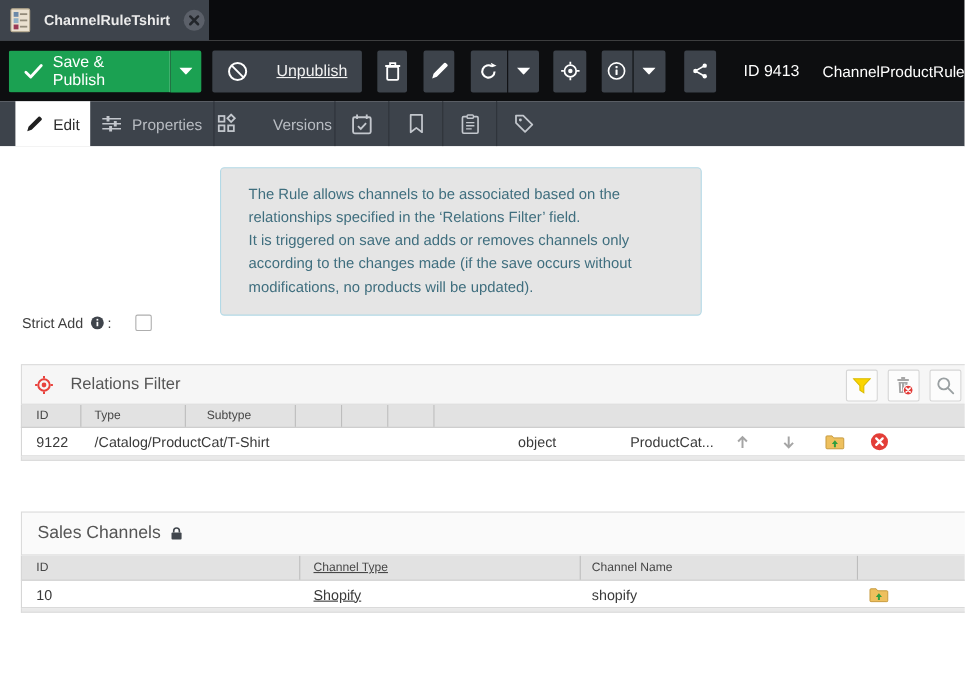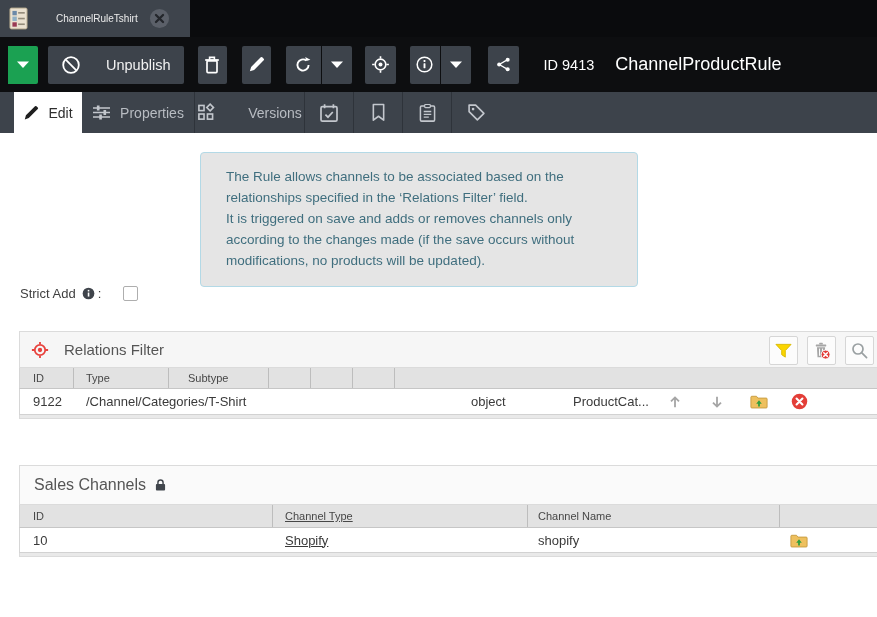--- a/index.html
+++ b/index.html
@@ -2,41 +2,41 @@
 <html><head>
 <meta charset="utf-8">
 <style>
   * { margin:0; padding:0; box-sizing:border-box; }
   html,body { width:877px; height:617px; }
   body { font-family:"Liberation Sans","DejaVu Sans",sans-serif; background:#fff; overflow:hidden; }
 
   
   .titlebar { height:37px; background:#0a0b0d; display:flex; }
   .doc-tab { width:190px; height:37px; background:#3e444c; display:flex; align-items:center; padding:0 0 0 9px; }
-  .doc-tab .tab-label { color:#ebebeb; font-size:10px; margin-left:28px; white-space:nowrap; }
+  .doc-tab .tab-label { color:#ebebeb; font-size:13px; margin-left:12px; white-space:nowrap;font-weight:bold; }
   .tab-close { margin-left:11px; width:21px; height:21px; display:flex; align-items:center; justify-content:center; cursor:pointer; }
 
   
   .toolbar { height:55px; background:#0d0e10; display:flex; align-items:center; padding-left:8px; }
   .btn { display:flex; align-items:center; justify-content:center; height:38px; cursor:pointer; }
   .btn-green { background:#1ba152; color:#fff; }
   .save-main { padding:0 14px; border-radius:2px 0 0 2px; border-right:1px solid rgba(255,255,255,.45); gap:9px; font-size:14.5px; }
   .save-caret { width:30px; border-radius:0 2px 2px 0; }
   .btn-dark { background:#3d434b; color:#f2f2f2; border-radius:2px; }
-  .unpublish { margin-left:10px; padding:0 13px; gap:25px; font-size:14.5px; }
+  .unpublish { margin-left:10px; padding:0 13px; gap:25px; font-size:14.5px;text-decoration:underline; }
   .tb-trash { margin-left:14px; width:29px; }
   .tb-pencil { margin-left:15px; width:29px; }
   .tb-refresh { margin-left:15px; width:35px; border-radius:2px 0 0 2px; }
   .tb-caret1 { margin-left:1px; width:30px; border-radius:0 2px 2px 0; }
   .tb-target { margin-left:13px; width:31px; }
   .tb-info { margin-left:14px; width:30px; border-radius:2px 0 0 2px; }
   .tb-caret2 { margin-left:1px; width:30px; border-radius:0 2px 2px 0; }
   .tb-share { margin-left:17px; width:31px; }
   .tb-id { margin-left:25px; color:#ffffff; font-size:14.5px; white-space:nowrap; }
-  .tb-class { margin-left:21px; color:#ffffff; font-size:18px; white-space:nowrap; }
+  .tb-class { margin-left:21px; color:#ffffff; font-size:14px; white-space:nowrap; }
 
   
   .tabbar { height:41px; background:#3d434b; display:flex; padding-left:14px; }
   .tab { display:flex; align-items:center; justify-content:center; gap:9px; color:#b8bcc2; font-size:14px; cursor:pointer; height:41px; }
   .tab-active { background:#fff; color:#2e2e2e; width:68px; }
   .tab-properties { width:112px; }
   .tab-versions { width:110px; border-left:1px solid #2e333a;gap:32px; }
   .tab-iconic { width:49px; border-left:1px solid #2e333a; }
 
   
@@ -105,20 +105,28 @@
     <span class="tab-close">
       <svg width="21" height="21" viewBox="0 0 22 22">
           <circle cx="11" cy="11" r="10" fill="#5b6069"></circle>
           <path d="M7.3 7.3l7.4 7.4M14.7 7.3l-7.4 7.4" stroke="#23262b" stroke-width="2.4" stroke-linecap="round"></path>
         </svg>
     </span>
   </div>
 </div>
 
 <div class="toolbar">
+  <div class="btn btn-green save-main">
+    <span class="icon">
+      <svg width="17" height="14" viewBox="0 0 17 14">
+          <path d="M1.5 7.6l4.4 4.4L15.5 1.6" fill="none" stroke="#fff" stroke-width="2.6" stroke-linecap="round" stroke-linejoin="round"></path>
+        </svg>
+    </span>
+    <span>Save &amp; Publish</span>
+  </div>
   <div class="btn btn-green save-caret">
     <span class="icon">
         <svg width="12" height="7" viewBox="0 0 12 7">
           <path d="M0 .5h12L6 7z" fill="#fff"></path>
         </svg>
       </span>
   </div>
 
   <div class="btn btn-dark unpublish">
     <span class="icon">
@@ -336,21 +344,21 @@
       <div class="cell c-type">Type</div>
       <div class="cell c-sub">Subtype</div>
       <div class="cell c-a"></div>
       <div class="cell c-a"></div>
       <div class="cell c-a"></div>
       <div class="cell c-al"></div>
     </div>
 
     <div class="grid-row r-row">
       <div class="cell c-id">9122</div>
-      <div class="cell c-ref">/Channel/Categories/T-Shirt</div>
+      <div class="cell c-ref">/Catalog/ProductCat/T-Shirt</div>
       <div class="cell c-type">object</div>
       <div class="cell c-sub">ProductCat...</div>
       <div class="cell c-a">
         <span class="icon">
           <svg width="14" height="14" viewBox="0 0 14 14">
               <path d="M7 12.2V2.6M3 6.4L7 2.4l4 4" fill="none" stroke="#a5a5a5" stroke-width="1.8"></path>
             </svg>
         </span>
       </div>
       <div class="cell c-a">

